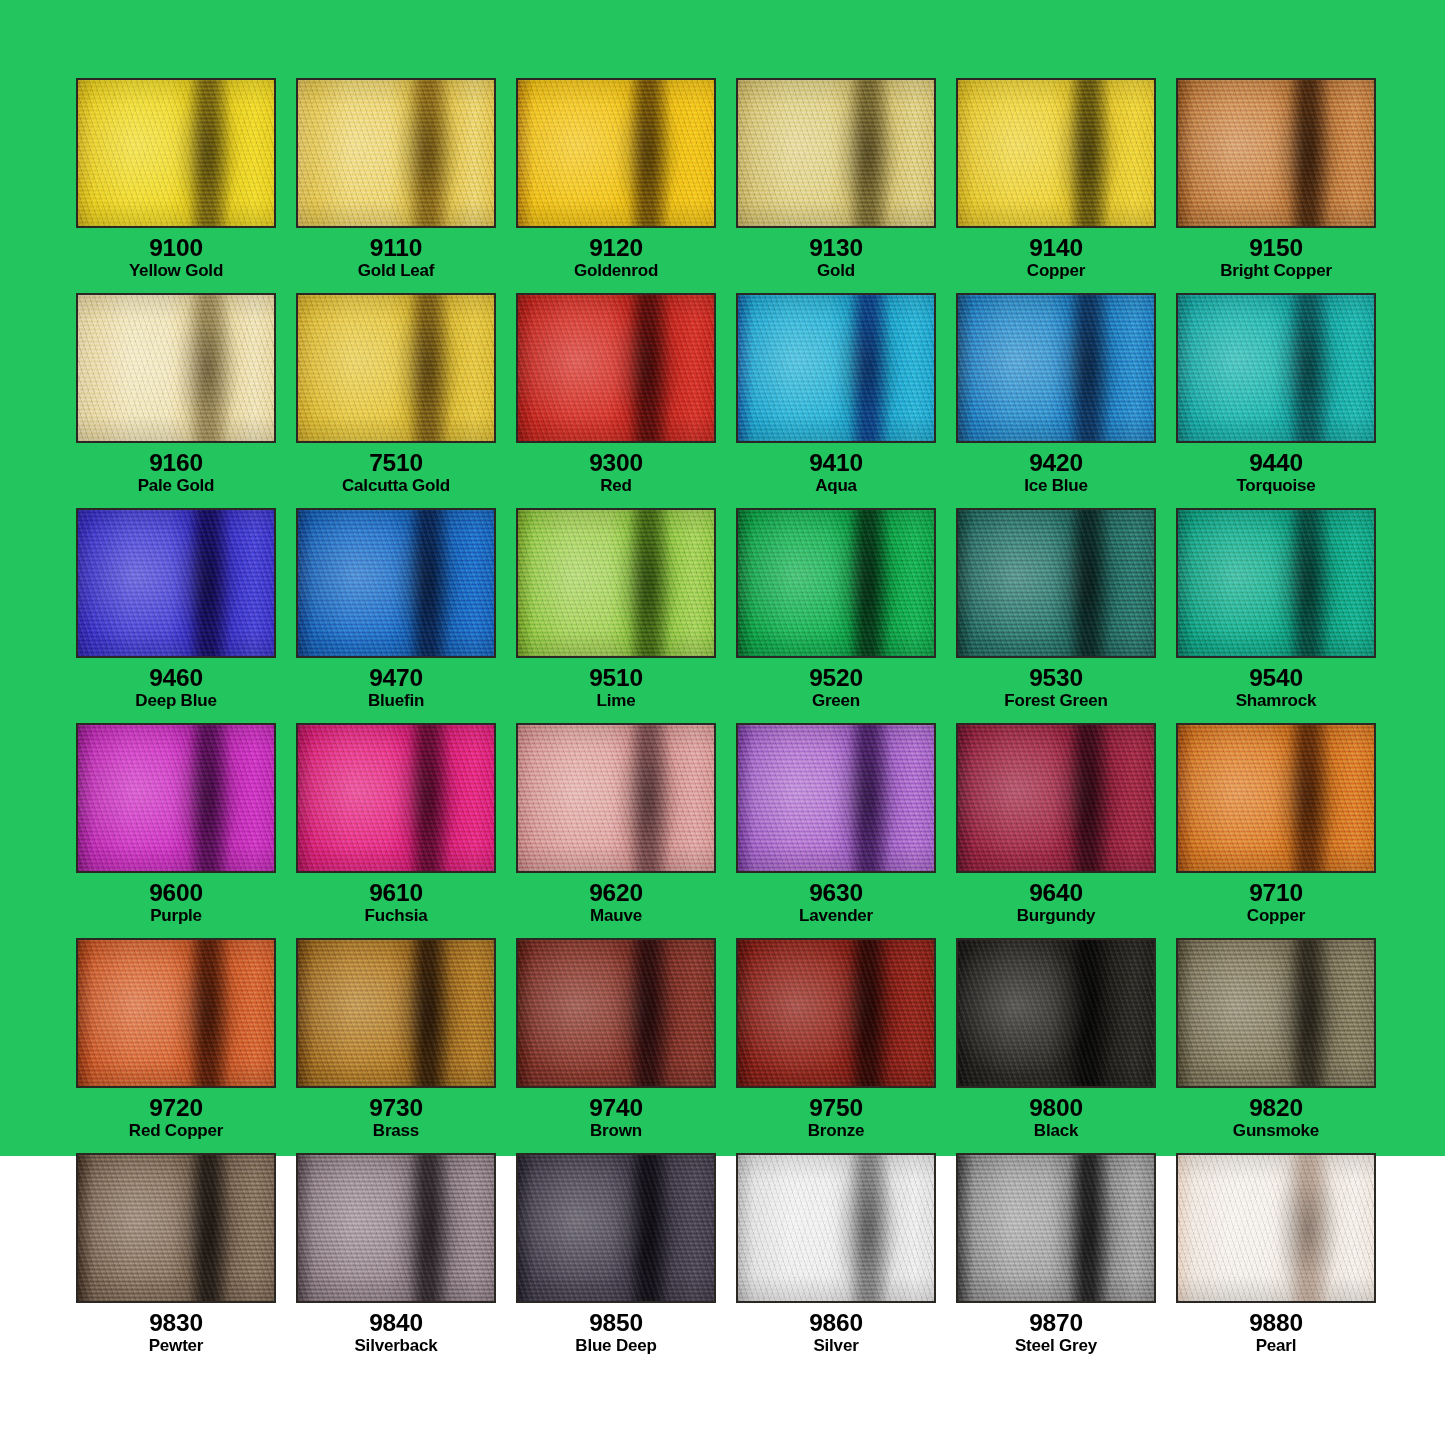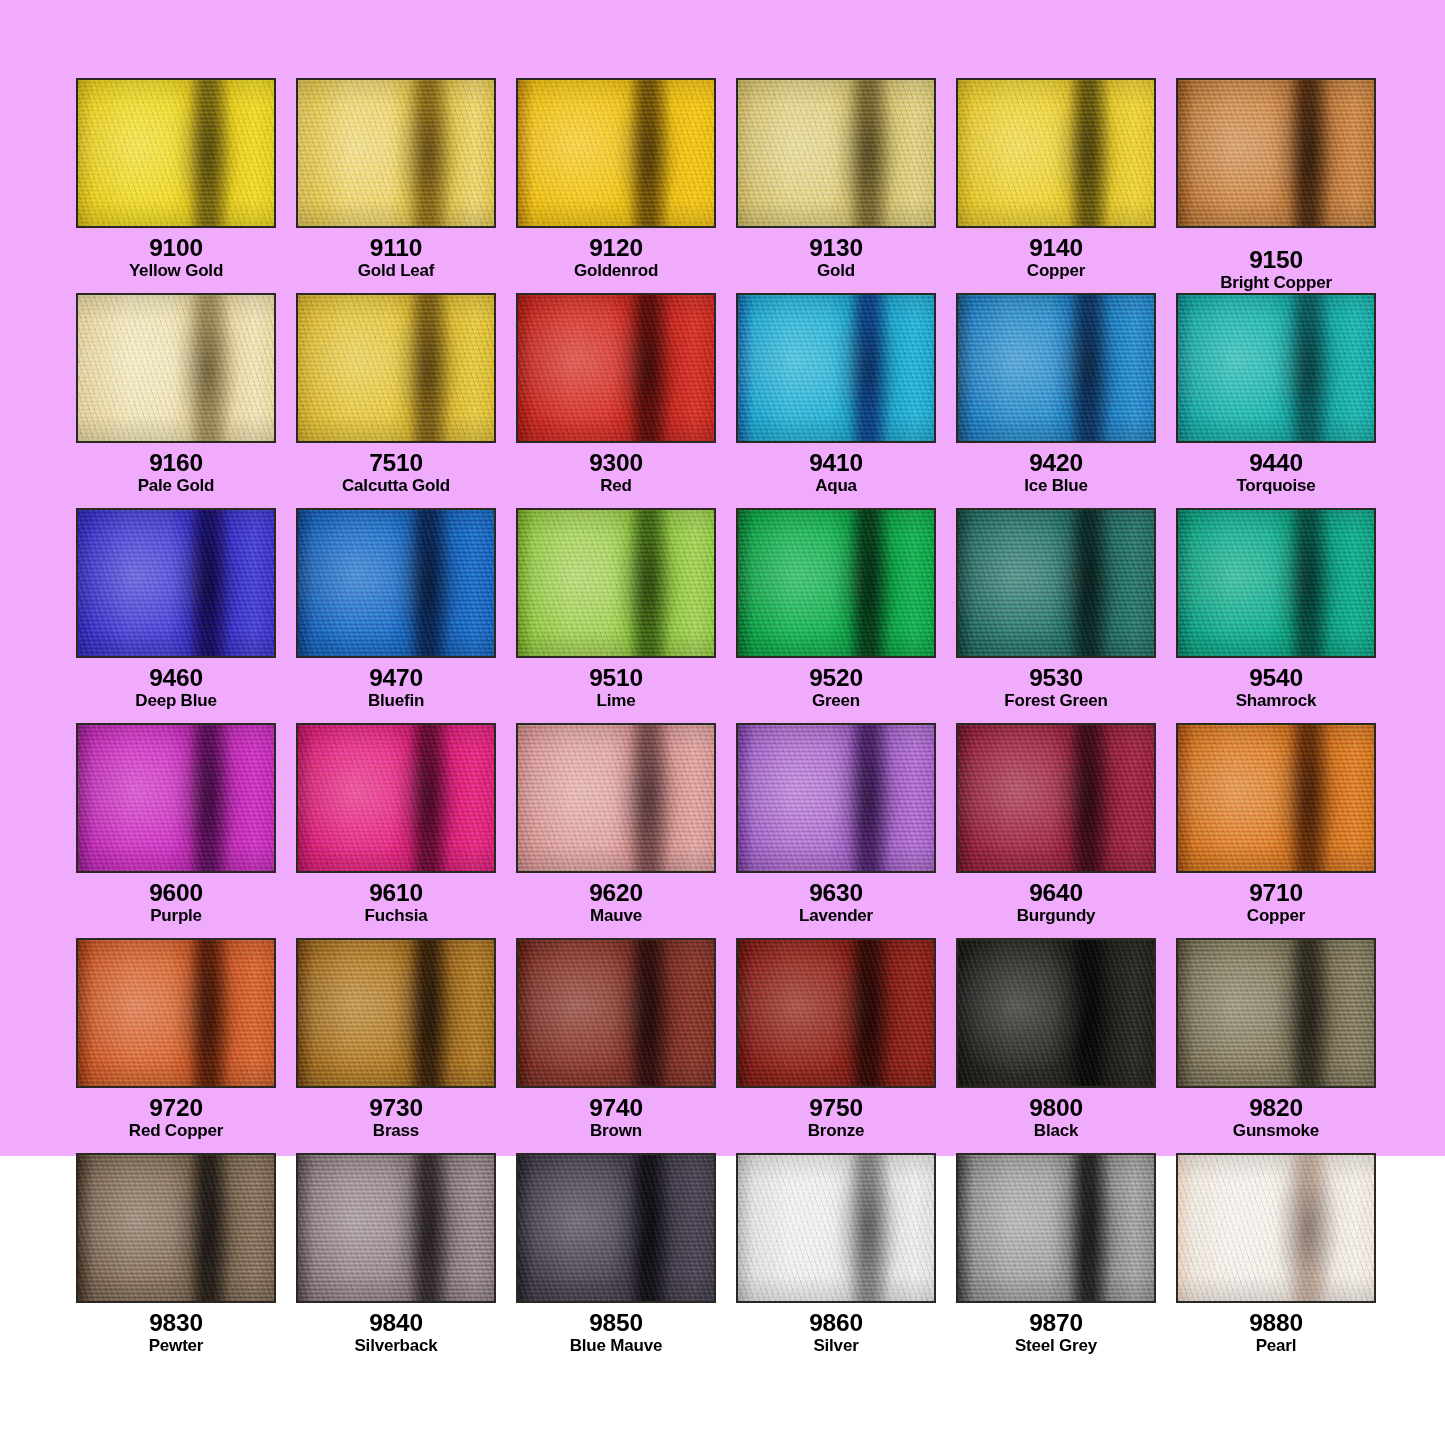--- a/index.html
+++ b/index.html
@@ -14,21 +14,21 @@
     font-family: "Liberation Sans", sans-serif;
     -webkit-font-smoothing: antialiased;
     overflow: hidden;
   }
 
   #chart-sheet {
     width: 1445px;
     height: 1156px;
     box-sizing: border-box;
     padding: 78px 0 0 0;
-    background: #f0abfc;
+    background: #22c55e;
     position: relative;
   }
 
   .swatch-grid {
     display: grid;
     grid-template-columns: repeat(6, 200px);
     grid-template-rows: repeat(6, 215px);
     column-gap: 20px;
     row-gap: 0px;
     margin-left: 76px;
@@ -189,21 +189,21 @@
           <span class="caption-name">Copper</span>
         </div>
       </div>
       <div class="swatch-cell">
         <div class="swatch-chip" style="border-color: rgb(43, 39, 34);">
           <div class="chip-base" style="background: linear-gradient(to right, rgb(138, 78, 28) 0%, rgb(189, 122, 60) 8%, rgb(208, 141, 78) 26%, rgb(208, 141, 78) 46%, rgb(189, 122, 60) 56%, rgb(92, 50, 18) 64%, rgb(92, 50, 18) 69%, rgb(189, 122, 60) 78%, rgb(208, 141, 78) 90%, rgb(189, 122, 60) 100%);"></div>
           <div class="chip-weave"></div>
           <div class="chip-threads"></div>
           <div class="chip-sheen" style="background: radial-gradient(55% 70% at 30% 45%, rgba(255, 255, 255, 0.22), rgba(255, 255, 255, 0) 70%), radial-gradient(22% 80% at 66% 50%, rgba(0, 0, 0, 0.35), rgba(0, 0, 0, 0) 75%), linear-gradient(rgba(0, 0, 0, 0.1), rgba(0, 0, 0, 0) 18%, rgba(0, 0, 0, 0) 82%, rgba(0, 0, 0, 0.12));"></div>
         </div>
-        <div class="swatch-caption" style="color: rgb(0, 0, 0); margin-top: 12px;">
+        <div class="swatch-caption" style="color: rgb(0, 0, 0);">
           <span class="caption-code">9150</span>
           <span class="caption-name">Bright Copper</span>
         </div>
       </div>
       <div class="swatch-cell">
         <div class="swatch-chip" style="border-color: rgb(43, 39, 34);">
           <div class="chip-base" style="background: linear-gradient(to right, rgb(222, 208, 162) 0%, rgb(234, 217, 164) 8%, rgb(242, 231, 188) 26%, rgb(242, 231, 188) 46%, rgb(234, 217, 164) 56%, rgb(184, 162, 104) 64%, rgb(184, 162, 104) 69%, rgb(234, 217, 164) 78%, rgb(242, 231, 188) 90%, rgb(234, 217, 164) 100%);"></div>
           <div class="chip-weave"></div>
           <div class="chip-threads"></div>
           <div class="chip-sheen" style="background: radial-gradient(55% 70% at 30% 45%, rgba(255, 255, 255, 0.22), rgba(255, 255, 255, 0) 70%), radial-gradient(22% 80% at 66% 50%, rgba(0, 0, 0, 0.35), rgba(0, 0, 0, 0) 75%), linear-gradient(rgba(0, 0, 0, 0.1), rgba(0, 0, 0, 0) 18%, rgba(0, 0, 0, 0) 82%, rgba(0, 0, 0, 0.12));"></div>
@@ -515,21 +515,21 @@
       </div>
       <div class="swatch-cell">
         <div class="swatch-chip" style="border-color: rgb(43, 39, 34);">
           <div class="chip-base" style="background: linear-gradient(to right, rgb(34, 30, 42) 0%, rgb(66, 60, 75) 8%, rgb(78, 72, 87) 26%, rgb(78, 72, 87) 46%, rgb(66, 60, 75) 56%, rgb(22, 19, 28) 64%, rgb(22, 19, 28) 69%, rgb(66, 60, 75) 78%, rgb(78, 72, 87) 90%, rgb(66, 60, 75) 100%);"></div>
           <div class="chip-weave"></div>
           <div class="chip-threads"></div>
           <div class="chip-sheen" style="background: radial-gradient(55% 70% at 30% 45%, rgba(255, 255, 255, 0.22), rgba(255, 255, 255, 0) 70%), radial-gradient(22% 80% at 66% 50%, rgba(0, 0, 0, 0.35), rgba(0, 0, 0, 0) 75%), linear-gradient(rgba(0, 0, 0, 0.1), rgba(0, 0, 0, 0) 18%, rgba(0, 0, 0, 0) 82%, rgba(0, 0, 0, 0.12));"></div>
         </div>
         <div class="swatch-caption" style="color: rgb(0, 0, 0);">
           <span class="caption-code">9850</span>
-          <span class="caption-name">Blue Mauve</span>
+          <span class="caption-name">Blue Deep</span>
         </div>
       </div>
       <div class="swatch-cell">
         <div class="swatch-chip" style="border-color: rgb(43, 39, 34);">
           <div class="chip-base" style="background: linear-gradient(to right, rgb(184, 184, 184) 0%, rgb(226, 226, 226) 8%, rgb(240, 240, 240) 26%, rgb(240, 240, 240) 46%, rgb(226, 226, 226) 56%, rgb(154, 154, 154) 64%, rgb(154, 154, 154) 69%, rgb(226, 226, 226) 78%, rgb(240, 240, 240) 90%, rgb(226, 226, 226) 100%);"></div>
           <div class="chip-weave"></div>
           <div class="chip-threads"></div>
           <div class="chip-sheen" style="background: radial-gradient(55% 70% at 30% 45%, rgba(255, 255, 255, 0.22), rgba(255, 255, 255, 0) 70%), radial-gradient(22% 80% at 66% 50%, rgba(0, 0, 0, 0.35), rgba(0, 0, 0, 0) 75%), linear-gradient(rgba(0, 0, 0, 0.1), rgba(0, 0, 0, 0) 18%, rgba(0, 0, 0, 0) 82%, rgba(0, 0, 0, 0.12));"></div>
         </div>
         <div class="swatch-caption" style="color: rgb(0, 0, 0);">

